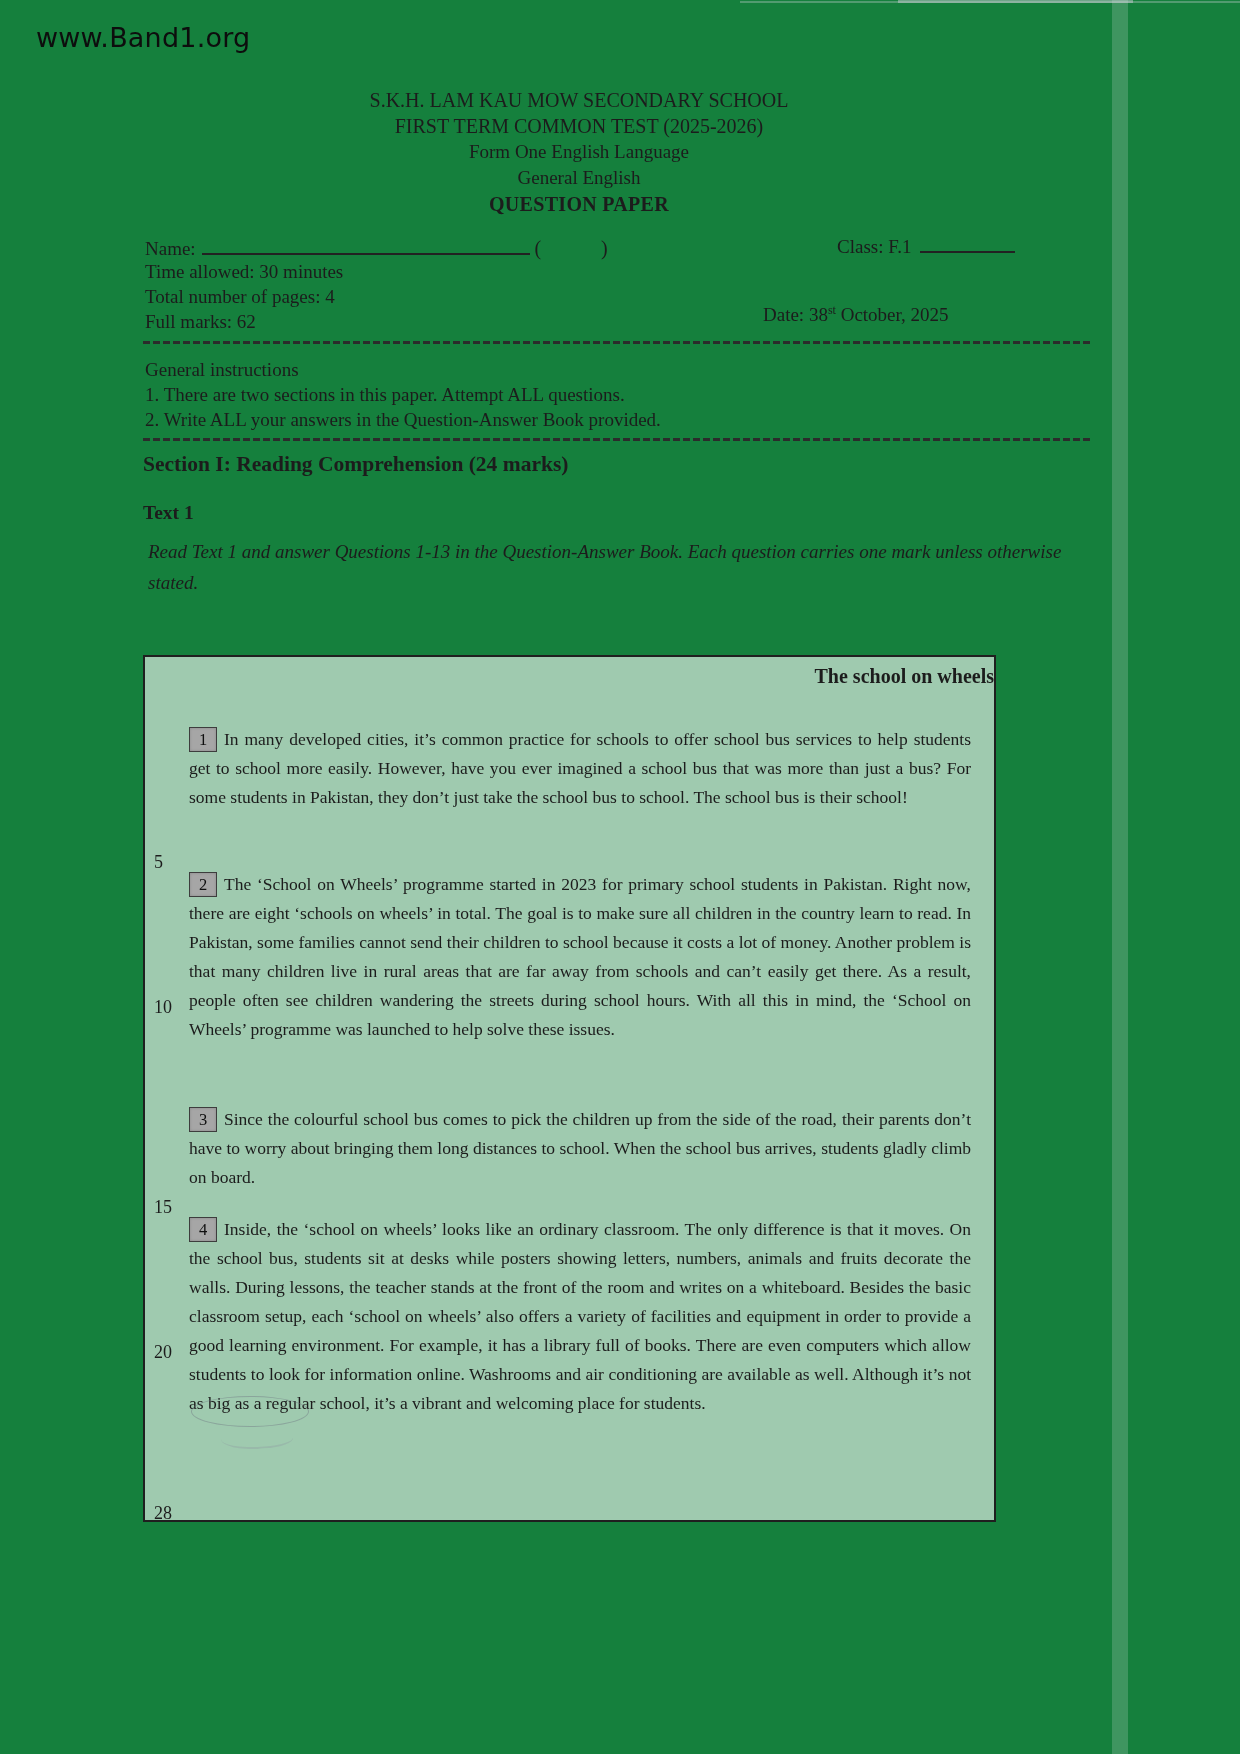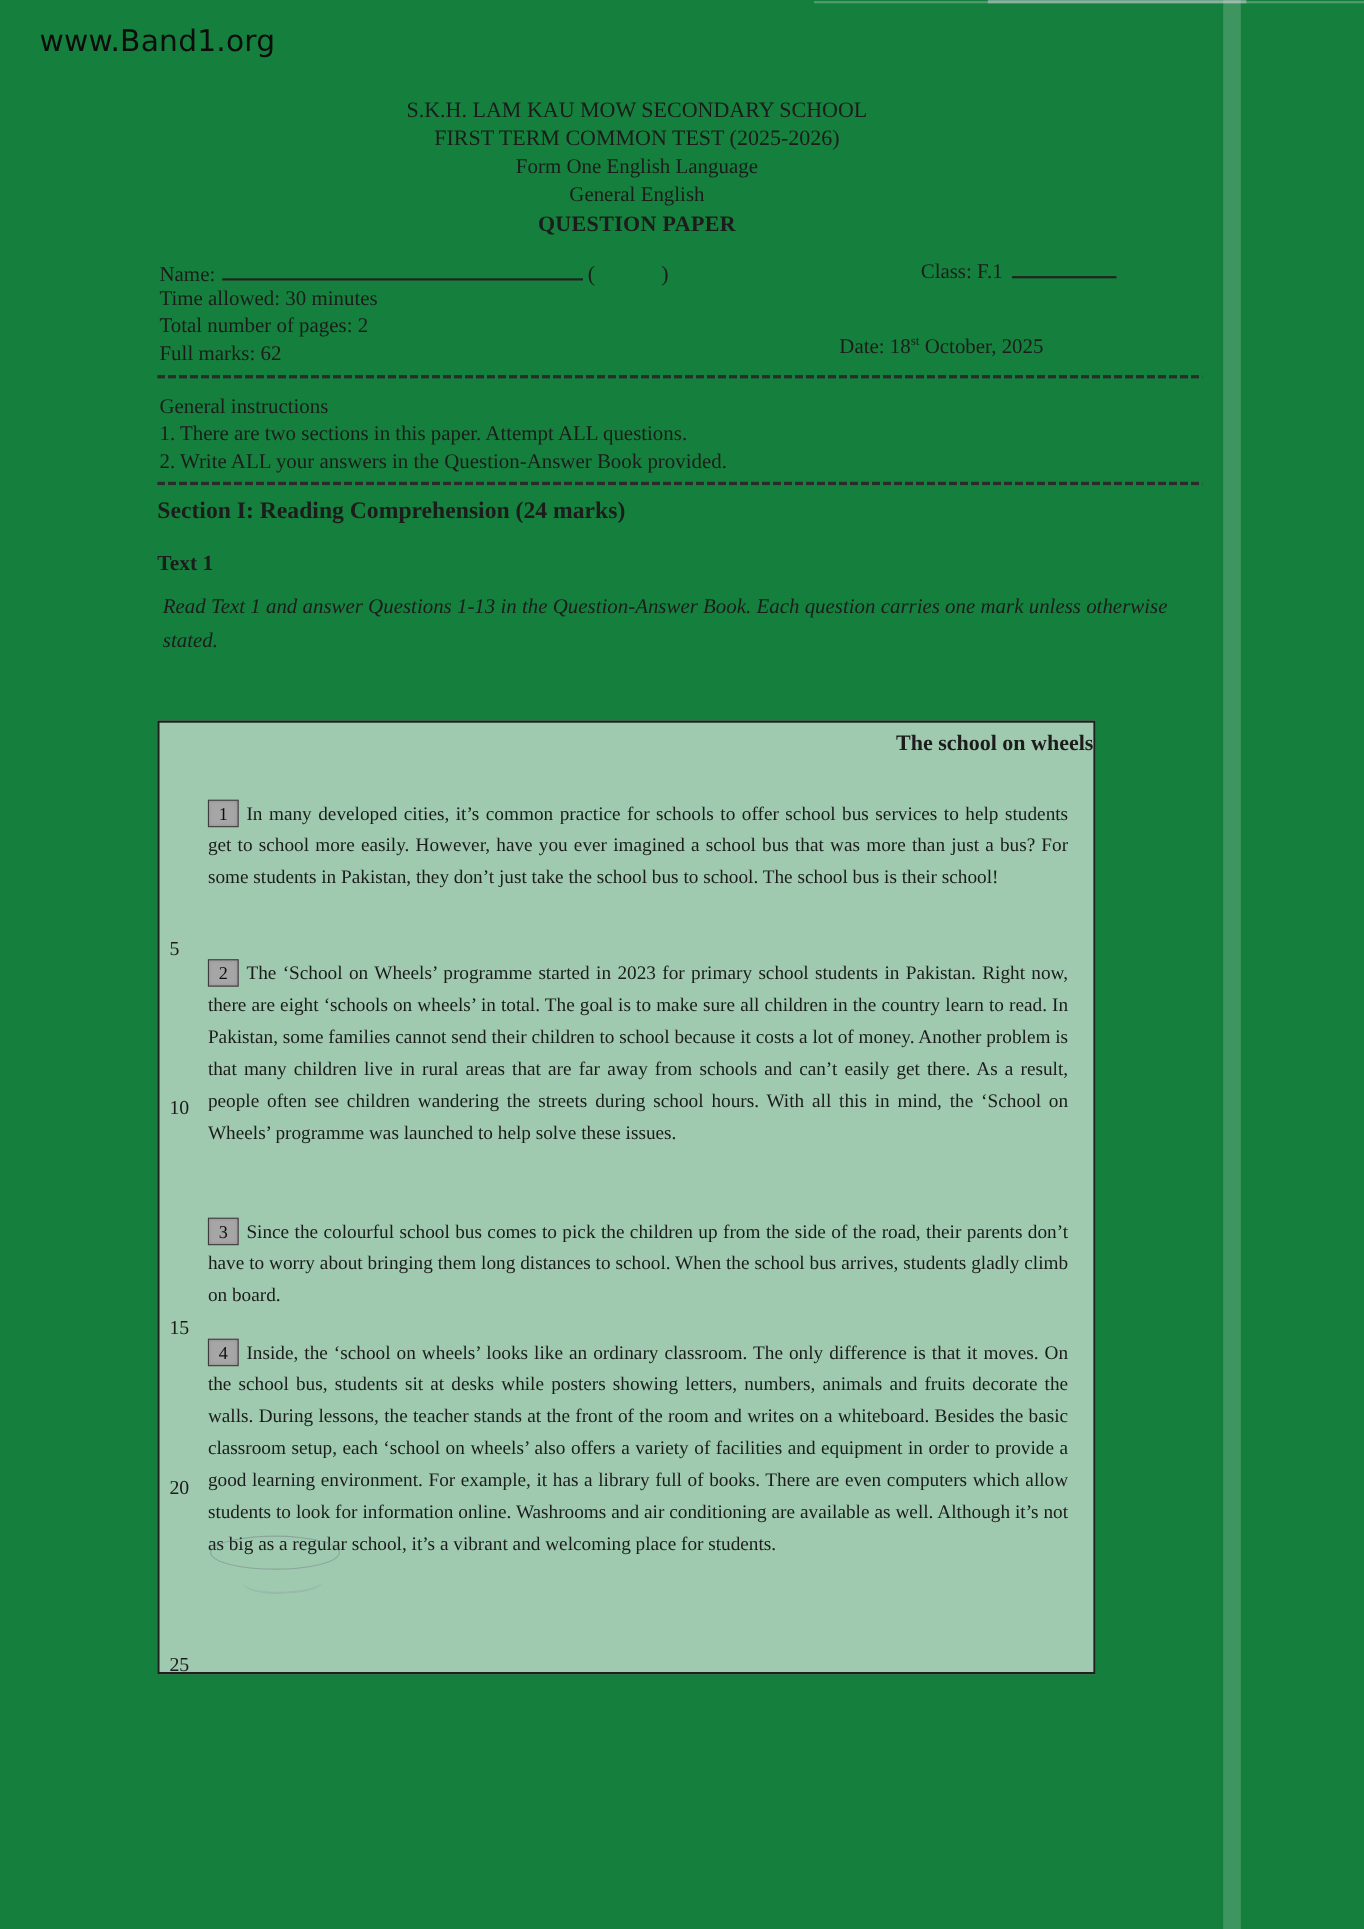--- a/index.html
+++ b/index.html
@@ -119,24 +119,24 @@
 
   <div class="info">
     <div class="row-name">
       <span>Name:</span><span class="name-line"></span>
       <span class="paren">(</span><span class="paren-gap"></span><span class="paren">)</span>
     </div>
     <div class="row-class">
       <span>Class: F.1</span><span class="class-line"></span>
     </div>
     <div class="row-time">Time allowed: 30 minutes</div>
-    <div class="row-pages">Total number of pages: 2</div>
+    <div class="row-pages">Total number of pages: 4</div>
     <div class="row-marks">Full marks: 62</div>
     <div class="row-date">
-      <span>Date: 18</span><sup>st</sup><span> October, 2025</span>
+      <span>Date: 38</span><sup>st</sup><span> October, 2025</span>
     </div>
   </div>
 
   <div class="dashline dash-1"></div>
 
   <div class="gen-title">General instructions</div>
   <div class="gen-item-1">1. There are two sections in this paper. Attempt ALL questions.</div>
   <div class="gen-item-2">2. Write ALL your answers in the Question-Answer Book provided.</div>
 
   <div class="dashline dash-2"></div>
@@ -145,21 +145,21 @@
   <div class="text-label">Text 1</div>
   <div class="read-instruction">Read Text 1 and answer Questions 1-13 in the Question-Answer Book. Each question carries one mark unless otherwise stated.</div>
 
   <div class="passage-box">
     <div class="passage-title">The school on wheels</div>
 
     <span class="lineno ln-5">5</span>
     <span class="lineno ln-10">10</span>
     <span class="lineno ln-15">15</span>
     <span class="lineno ln-20">20</span>
-    <span class="lineno ln-25">25</span>
+    <span class="lineno ln-25">28</span>
 
     <p class="para para-1"><span class="pbadge">1</span><span>In many developed cities, it’s common practice for schools to offer school bus services to help students get to school more easily. However, have you ever imagined a school bus that was more than just a bus? For some students in Pakistan, they don’t just take the school bus to school. The school bus is their school!</span></p>
 
     <p class="para para-2"><span class="pbadge">2</span><span>The ‘School on Wheels’ programme started in 2023 for primary school students in Pakistan. Right now, there are eight ‘schools on wheels’ in total. The goal is to make sure all children in the country learn to read. In Pakistan, some families cannot send their children to school because it costs a lot of money. Another problem is that many children live in rural areas that are far away from schools and can’t easily get there. As a result, people often see children wandering the streets during school hours. With all this in mind, the ‘School on Wheels’ programme was launched to help solve these issues.</span></p>
 
     <p class="para para-3"><span class="pbadge">3</span><span>Since the colourful school bus comes to pick the children up from the side of the road, their parents don’t have to worry about bringing them long distances to school. When the school bus arrives, students gladly climb on board.</span></p>
 
     <p class="para para-4"><span class="pbadge">4</span><span>Inside, the ‘school on wheels’ looks like an ordinary classroom. The only difference is that it moves. On the school bus, students sit at desks while posters showing letters, numbers, animals and fruits decorate the walls. During lessons, the teacher stands at the front of the room and writes on a whiteboard. Besides the basic classroom setup, each ‘school on wheels’ also offers a variety of facilities and equipment in order to provide a good learning environment. For example, it has a library full of books. There are even computers which allow students to look for information online. Washrooms and air conditioning are available as well. Although it’s not as big as a regular school, it’s a vibrant and welcoming place for students.</span></p>
 
 

